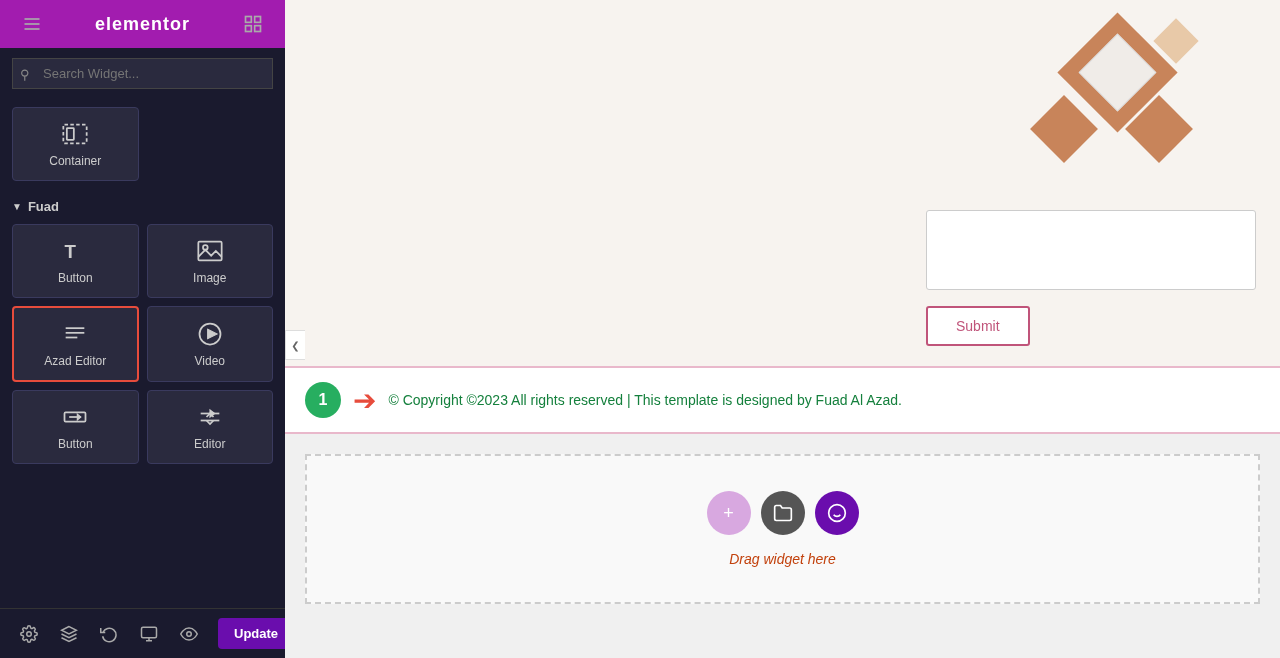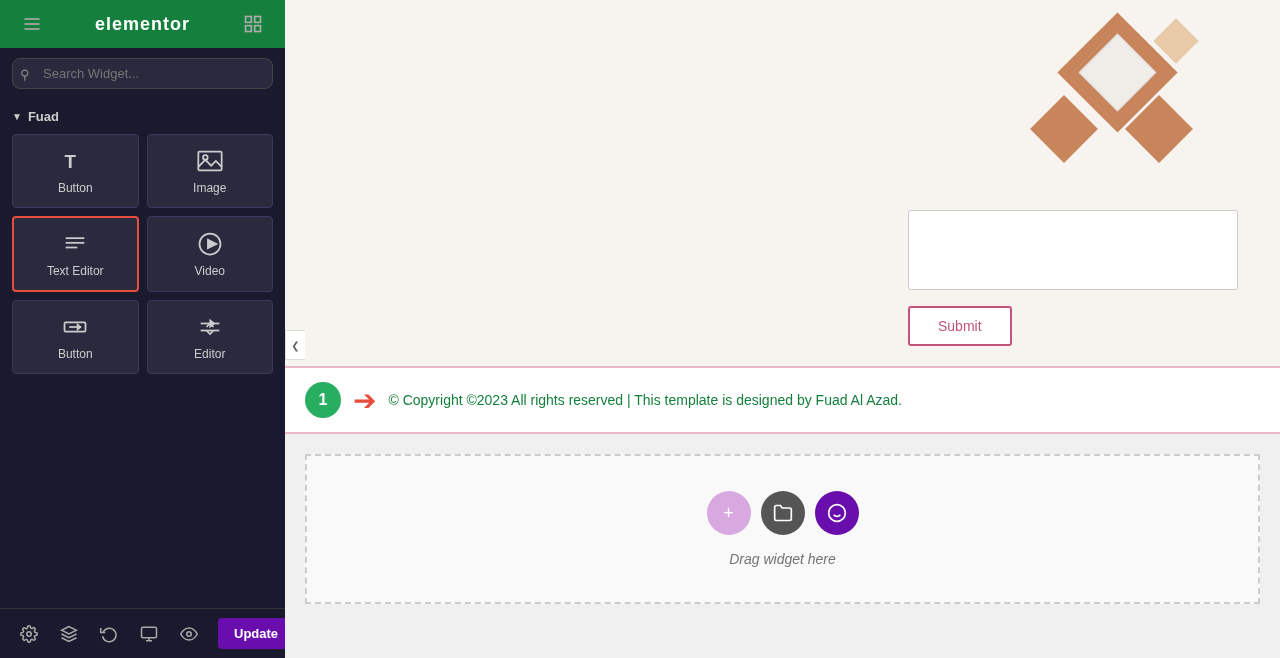--- a/index.html
+++ b/index.html
@@ -9,21 +9,21 @@
     .left-panel {
       width: 285px;
       background: #1a1a2e;
       display: flex;
       flex-direction: column;
       height: 100%;
       flex-shrink: 0;
     }
 
     .top-bar {
-      background: #15803d;
+      background: #a21caf;
       display: flex;
       align-items: center;
       justify-content: space-between;
       padding: 0 12px;
       height: 48px;
       flex-shrink: 0;
       gap: 12px;
     }
 
     .hamburger-icon {
@@ -47,21 +47,21 @@
 
     .search-bar {
       padding: 10px 12px;
       background: #1a1a2e;
       flex-shrink: 0;
     }
 
     .search-bar input {
       width: 100%;
       padding: 7px 10px 7px 30px;
-      border-radius: 8px;
+      border-radius: 0;
       border: 1px solid #444;
       background: #2a2a3e;
       color: #ccc;
       font-size: 13px;
       outline: none;
     }
 
     .search-wrapper {
       position: relative;
     }
@@ -241,21 +241,21 @@
     
     .diamond-container {
       position: relative;
       width: 220px;
       height: 150px;
     }
 
     
     .form-section {
       background: #f7f3ef;
-      padding: 20px 42px;
+      padding: 20px 24px;
       display: flex;
       justify-content: flex-end;
     }
 
     .form-container {
       width: 330px;
     }
 
     .form-textarea {
       width: 100%;
@@ -346,21 +346,21 @@
       align-items: center;
       justify-content: center;
       font-size: 18px;
     }
 
     .btn-add { background: #d8a8e0; color: #fff; }
     .btn-folder { background: #555; color: #fff; }
     .btn-smiley { background: #6a0dad; color: #fff; }
 
     .drag-text {
-      color: #737373;
+      color: #c2410c;
       font-size: 14px;
       font-style: italic;
     }
   </style>
 </head>
 <body>
 
 <div class="left-panel">
 
   <div class="top-bar">
@@ -384,20 +384,31 @@
 
   <div class="search-bar">
     <div class="search-wrapper">
       <span class="search-icon-inner">⚲</span>
       <input type="text" placeholder="Search Widget..." style="">
     </div>
   </div>
 
   <div class="widgets-scroll">
 
+    <div style="padding: 8px 12px;">
+      <div class="widget-grid">
+        <div class="widget-item">
+          <svg viewBox="0 0 24 24">
+            <rect x="2" y="4" width="20" height="16" rx="1" stroke="#ccc" stroke-width="1.5" stroke-dasharray="3 2"></rect>
+            <rect x="5" y="7" width="6" height="10" rx="0.5" stroke="#ccc" stroke-width="1.5"></rect>
+          </svg>
+          <span>Container</span>
+        </div>
+      </div>
+    </div>
 
     <div class="section-header">
       <span class="chevron">▼</span>
       <span>Fuad</span>
     </div>
 
     <div style="padding: 4px 12px 8px 12px;">
       <div class="widget-grid">
 
         <div class="widget-item">
@@ -415,21 +426,21 @@
           </svg>
           <span>Image</span>
         </div>
 
         <div class="widget-item selected">
           <svg viewBox="0 0 24 24">
             <line x1="4" y1="7" x2="20" y2="7" stroke="#ccc" stroke-width="1.5"></line>
             <line x1="4" y1="11" x2="20" y2="11" stroke="#ccc" stroke-width="1.5"></line>
             <line x1="4" y1="15" x2="14" y2="15" stroke="#ccc" stroke-width="1.5"></line>
           </svg>
-          <span>Text Editor</span>
+          <span>Azad Editor</span>
         </div>
 
         <div class="widget-item">
           <svg viewBox="0 0 24 24">
             <circle cx="12" cy="12" r="9" stroke="#ccc" stroke-width="1.5"></circle>
             <polygon points="10,8 18,12 10,16" fill="#ccc"></polygon>
           </svg>
           <span>Video</span>
         </div>
 

